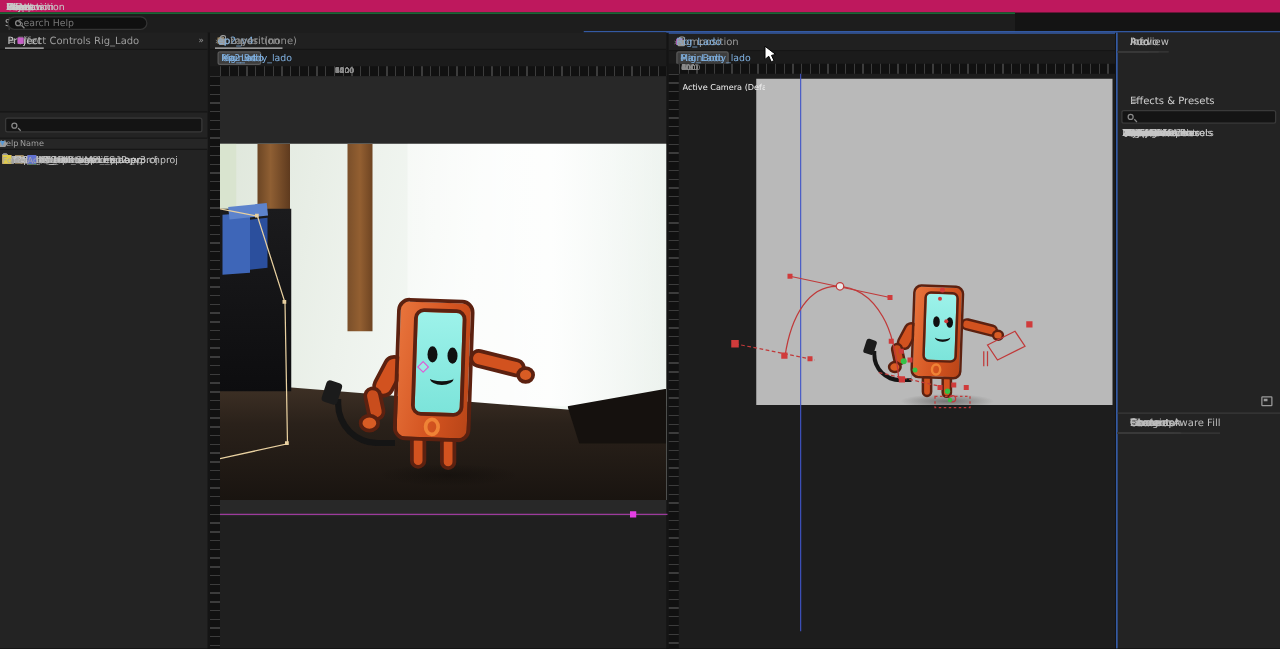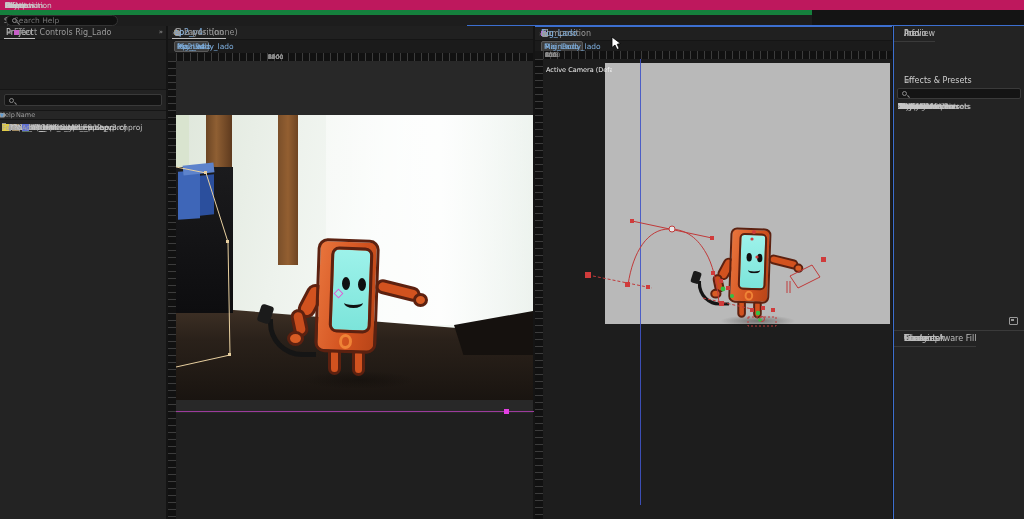--- a/index.html
+++ b/index.html
@@ -3,21 +3,21 @@
 <meta charset="utf-8">
 <style>
   html,body{margin:0;padding:0;background:#0b0b0b;}
   #app{position:relative;width:1024px;height:519px;background:#141414;font-family:"DejaVu Sans",sans-serif;overflow:hidden;color:#c4c4c4;-webkit-font-smoothing:antialiased;}
   #app *{box-sizing:border-box;position:absolute;}
   .flexrow{display:flex;align-items:center;position:static;}
   
   .menubar{left:0;top:0;width:1024px;height:10px;background:#be185d;display:flex;align-items:center;gap:11px;padding-left:5px;font-size:7.5px;color:#c9c9c9;}
   .menubar span{position:static;white-space:nowrap;}
   
-  .toolbar{left:0;top:10px;width:812px;height:16px;background:#1d1d1d;border-top:5px solid #15803d;display:flex;align-items:center;font-size:9px;color:#b5b5b5;padding-left:4px;}
+  .toolbar{left:0;top:10px;width:812px;height:16px;background:#1d1d1d;border-top:1px solid #15803d;display:flex;align-items:center;font-size:9px;color:#b5b5b5;padding-left:4px;}
   .tool{position:static;width:15px;text-align:center;font-size:9px;line-height:14px;color:#b0b0b0;}
   .tool.active{color:#4f9bf0;}
   .tsep{position:static;width:1px;height:10px;background:#383838;margin:0 3px;}
   .universal{position:static;font-size:7.5px;color:#b0b0b0;margin:0 2px;white-space:nowrap;}
   .chk{position:static;width:7px;height:7px;border:1px solid #777;margin:0 3px 0 4px;}
   .snap-label{position:static;font-size:7.5px;color:#b0b0b0;}
   .ws{position:static;display:flex;align-items:center;margin-left:14px;}
   .ws span{position:static;font-size:7.5px;color:#9a9a9a;padding:0 9px;white-space:nowrap;}
   .ws span.active{color:#64aaf0;}
   .ws-more{position:static;font-size:8px;color:#9a9a9a;margin:0 4px;}

